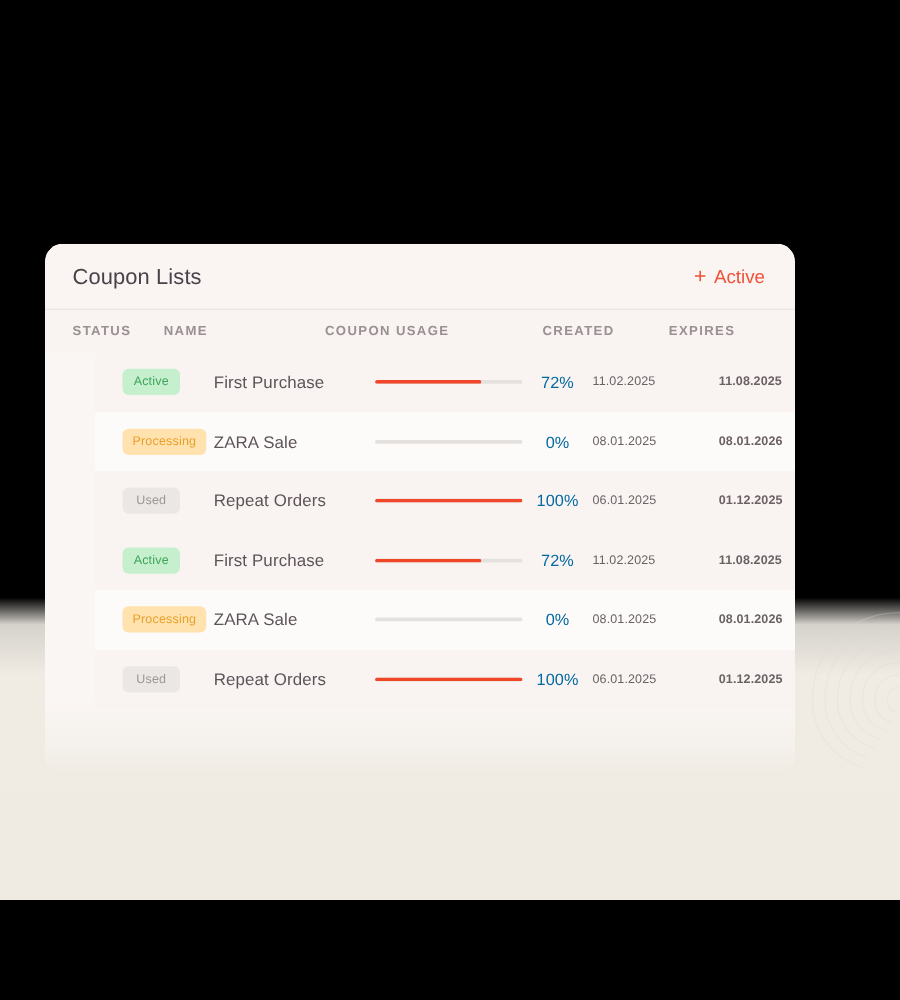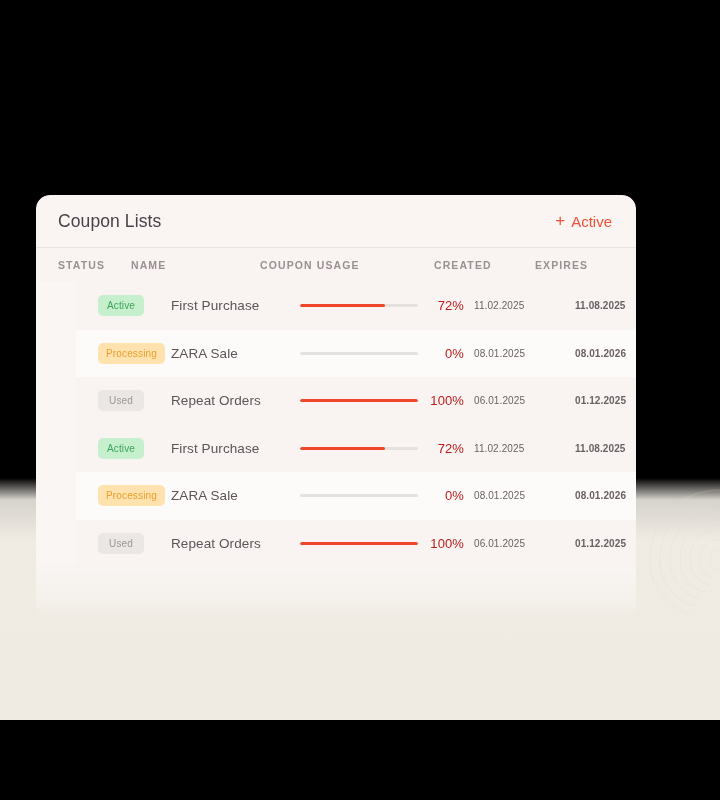--- a/index.html
+++ b/index.html
@@ -173,23 +173,23 @@
     overflow: hidden;
     flex: none;
   }
   .bar-fill {
     height: 100%;
     border-radius: 2px;
     background: #f0472b;
   }
   .pct-text {
     font-size: 13px;
-    color: #b91c1c;
+    color: #0369a1;
     width: 36px;
-    text-align: right;
+    text-align: center;
     flex: none;
     letter-spacing: 0.1px;
   }
 </style>
 </head>
 <body>
 
 <div class="bg-band"></div>
 <div class="bg-swirl">
   <svg width="94" height="132" viewBox="0 0 94 132" fill="none">

